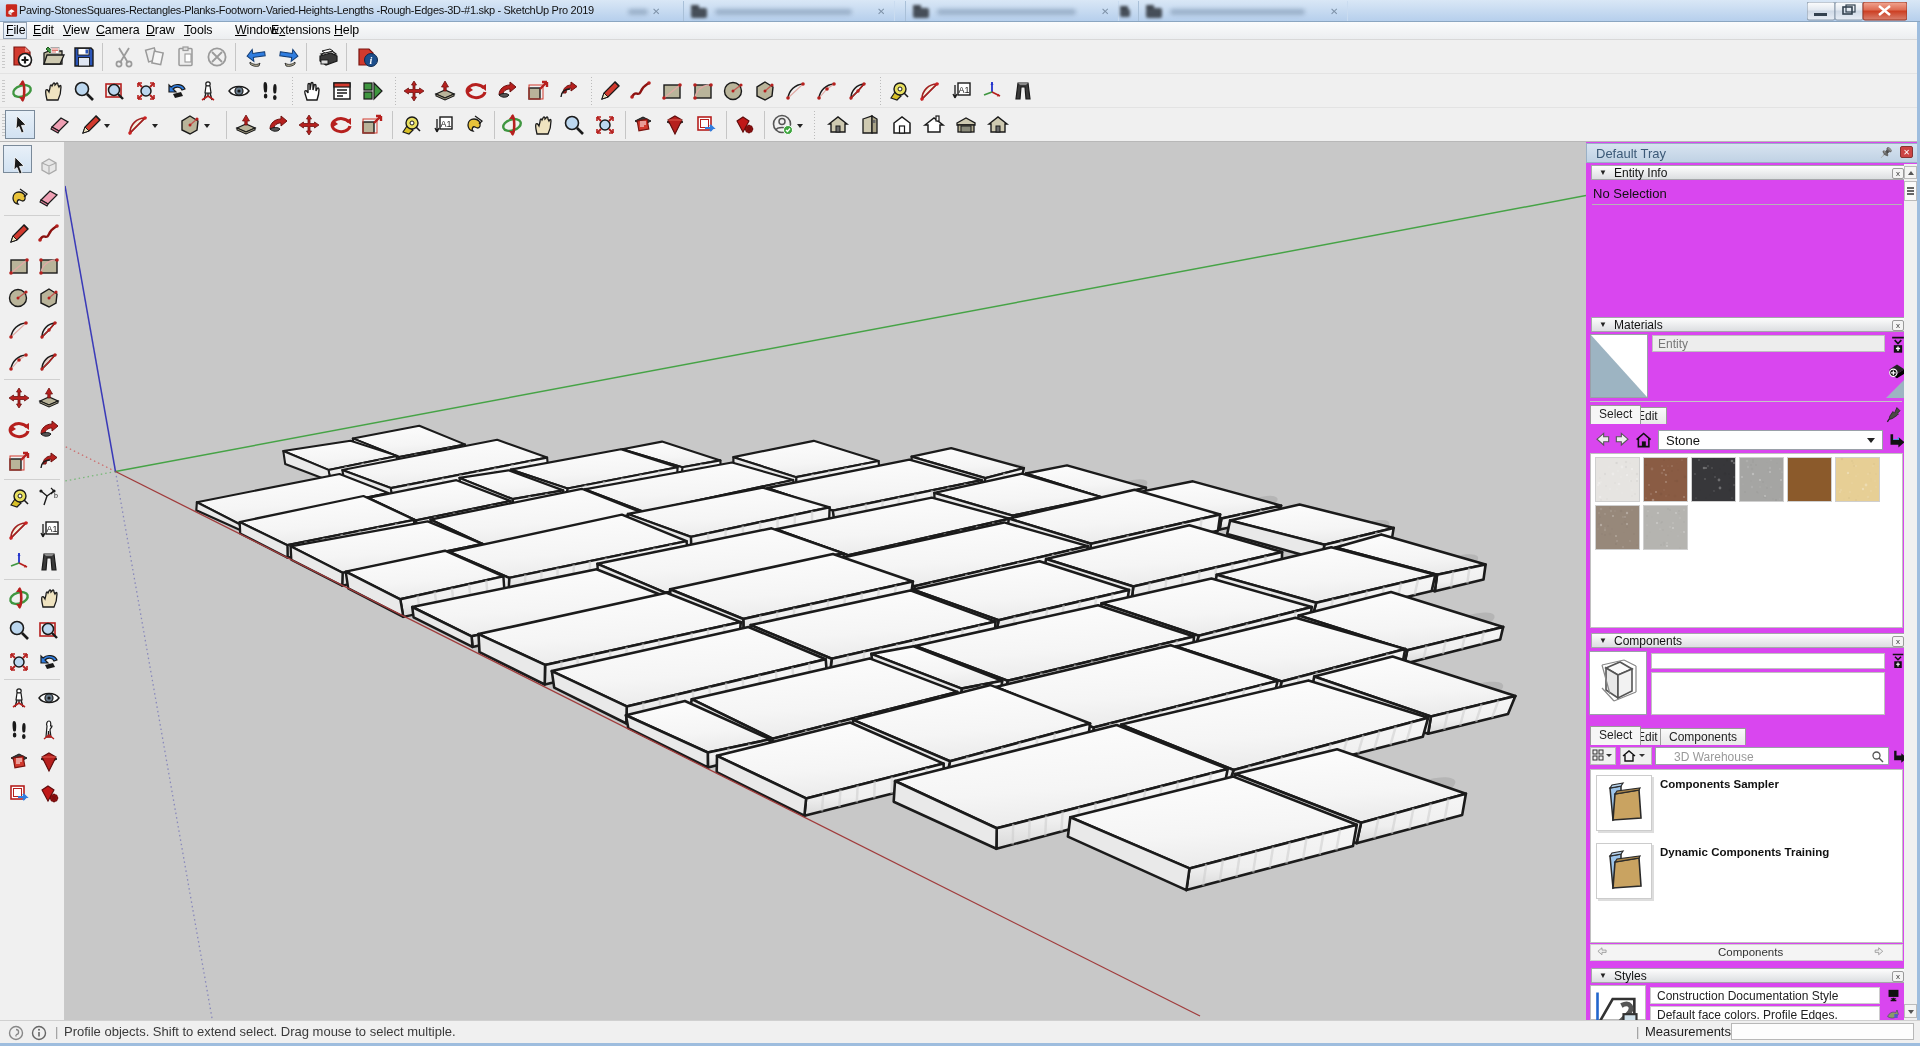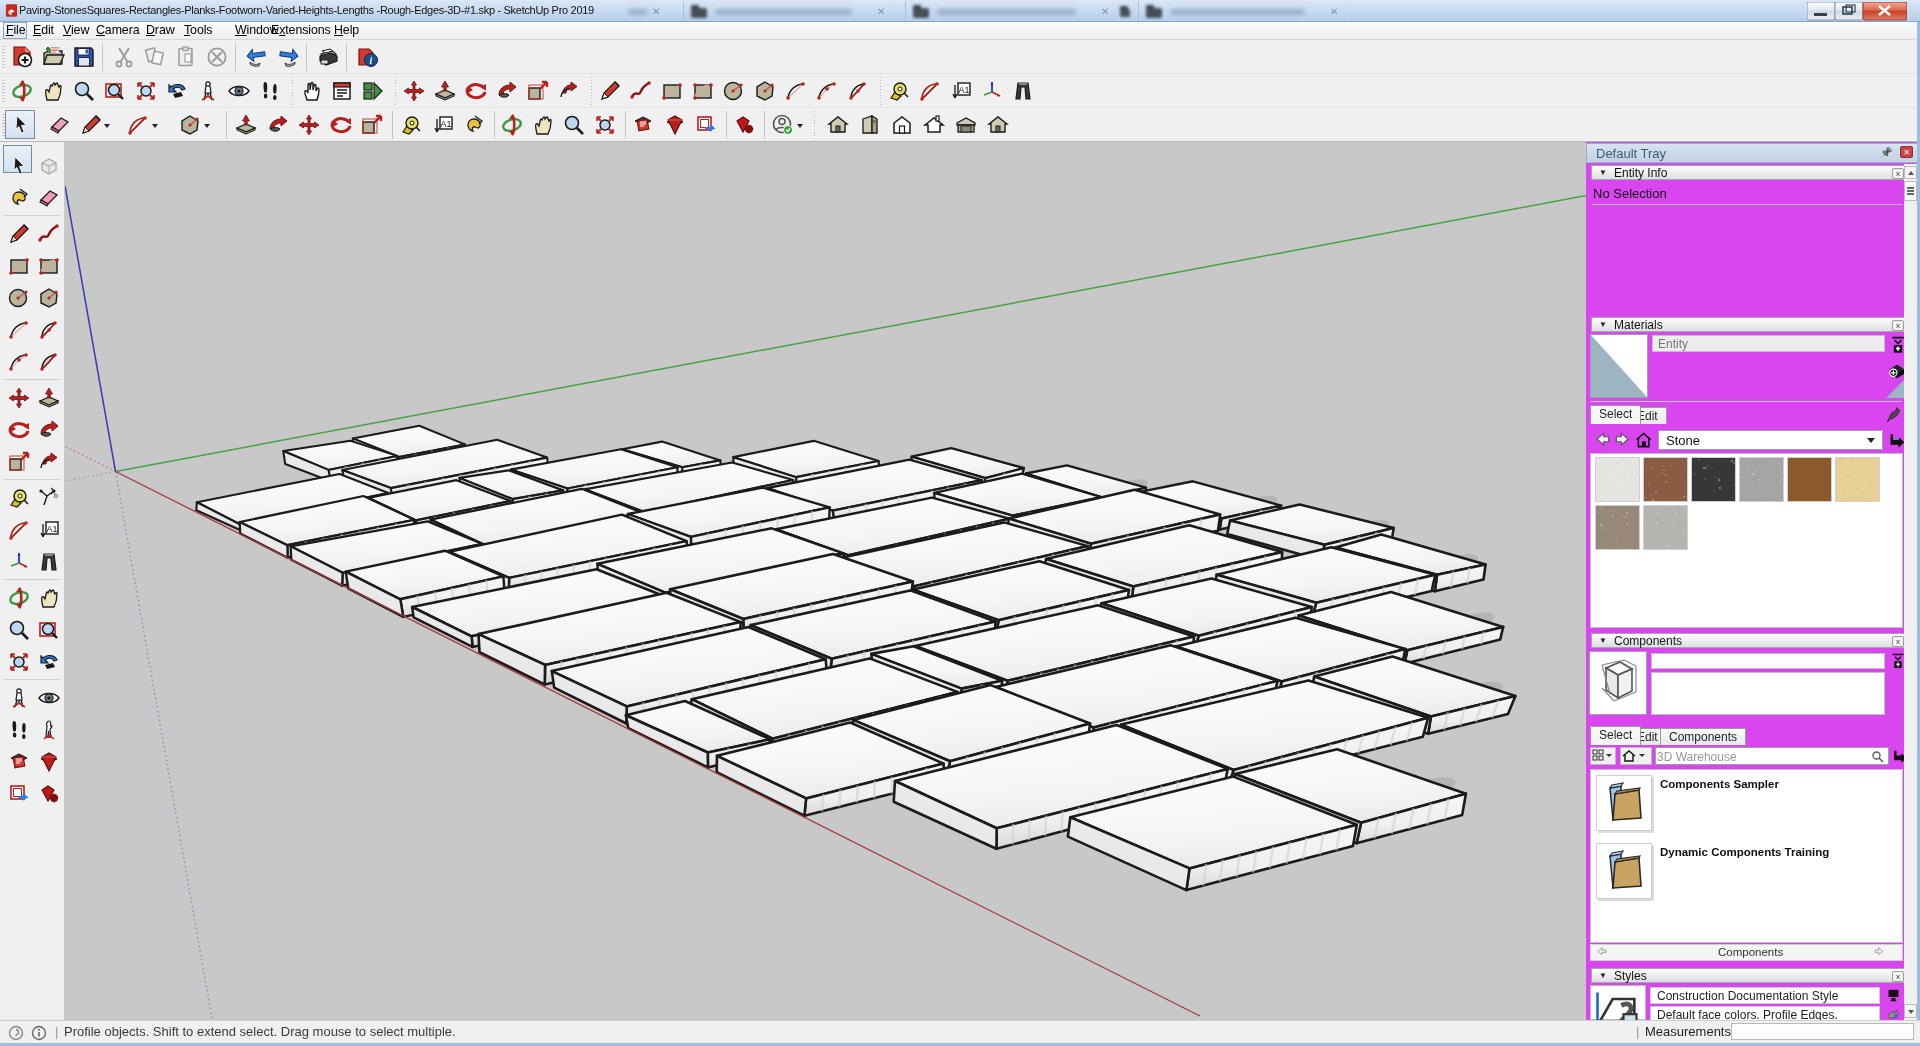--- a/index.html
+++ b/index.html
@@ -1550,21 +1550,21 @@
         <rect x="2" y="2" width="4" height="4" fill="none" stroke="#333"></rect>
         <rect x="8" y="2" width="4" height="4" fill="none" stroke="#333"></rect>
         <rect x="2" y="8" width="4" height="4" fill="none" stroke="#333"></rect>
         <rect x="8" y="8" width="4" height="4" fill="none" stroke="#333"></rect>
         <path d="M15 6 L18 9 L21 6" fill="#333"></path>
       </svg></div>
 <div class="graybox" style="left:34px;top:605px;width:32px;height:18px"><svg width="28" height="15">
         <path d="M2 8 L8 3 L14 8 M4 7 L4 13 L12 13 L12 7" fill="none" stroke="#111" stroke-width="1.4"></path>
         <path d="M18 6 L21 9 L24 6" fill="#333"></path>
       </svg></div>
-<div class="whitebox" style="left:69px;top:605px;width:234px;height:18px;font-size:12px;color:#999;padding:2px 0 0 1px">3D Warehouse<svg style="position:absolute;right:4px;top:2px" width="13" height="13">
+<div class="whitebox" style="left:69px;top:605px;width:234px;height:18px;font-size:12px;color:#999;padding:2px 0 0 18px">3D Warehouse<svg style="position:absolute;right:4px;top:2px" width="13" height="13">
         <circle cx="5.5" cy="5.5" r="3.5" fill="none" stroke="#555" stroke-width="1.3"></circle>
         <path d="M8 8 L12 12" stroke="#555" stroke-width="1.5"></path>
       </svg></div>
 <div class="abs" style="left:305px;top:604px"><svg width="19" height="19" viewBox="0 0 24 24">
         <path d="M4 6 L4 18 L13 18 L13 21 L20 15 L13 9 L13 12 L7 12 L7 6 Z" fill="#111"></path>
       </svg></div>
 <div class="whitebox" style="left:4px;top:627px;width:313px;height:174px;border-color:#c0c0c0"></div>
 <div class="abs" style="left:10px;top:633px;width:56px;height:56px;border:1px solid #ccc;box-shadow:2px 2px 0 #ddd"><svg width="54" height="54" viewBox="0 0 54 54">
         <path d="M13 12 L24 10 L24 40 L16 44 Z" fill="#9cc4ea" stroke="#2a2a2a" stroke-width="1.5"></path>
         <path d="M13 12 L15 9 L26 7 L24 10 Z" fill="#b8d4ee" stroke="#2a2a2a" stroke-width="1.2"></path>

